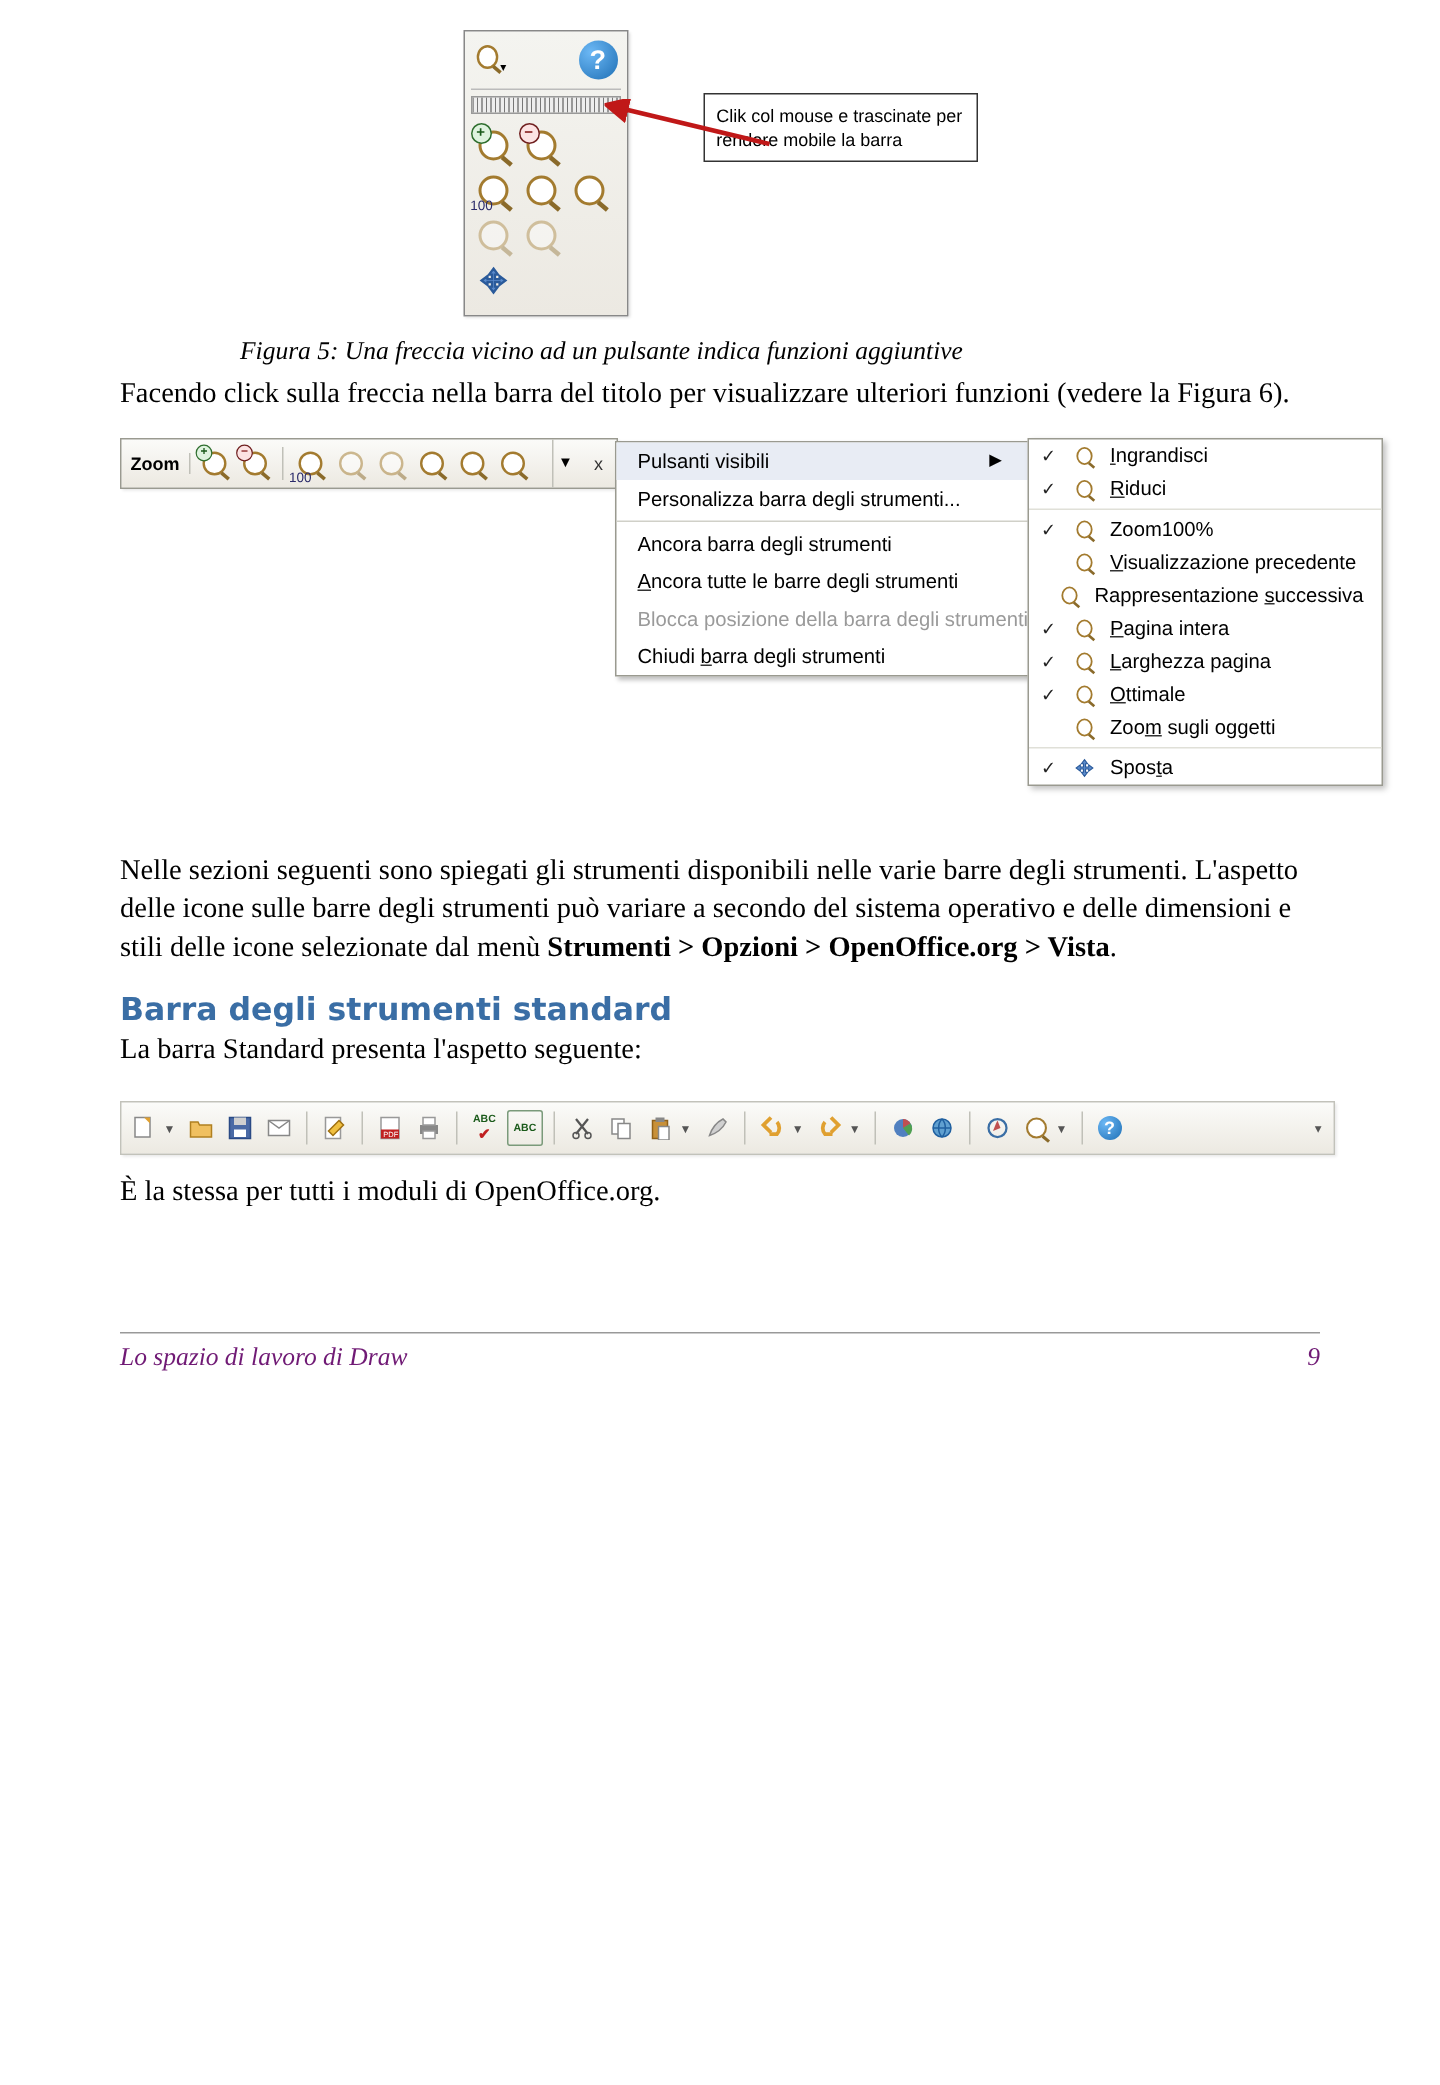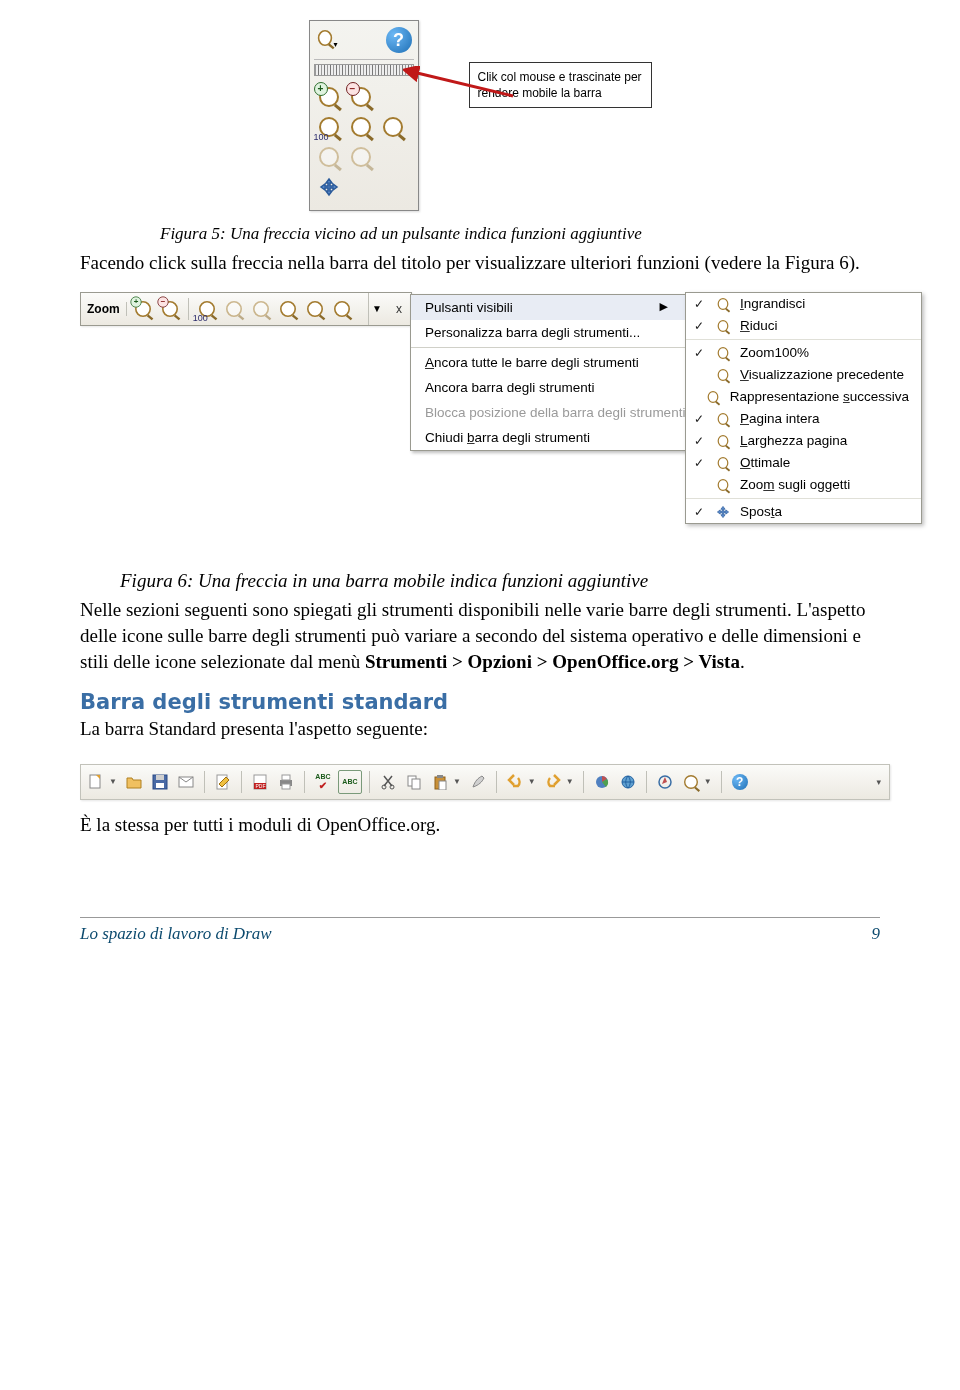--- a/index.html
+++ b/index.html
@@ -194,21 +194,21 @@
   }
   .drop-car { font-size: 8px; color: #555; margin-left: -2px; margin-right: 2px; }
 
   .footer {
     border-top: 1px solid #999;
     margin-top: 80px;
     padding-top: 6px;
     display: flex; justify-content: space-between;
     font-style: italic;
     font-size: 17px;
-    color: #0c4a6e;
+    color: #701a75;
   }
   .und { text-decoration: underline; text-decoration-color: #333; }
 </style>
 </head>
 <body>
 
 <div class="page">
 
   <div class="fig-wrap">
     <div class="floating-toolbar" style="position:relative;">
@@ -321,25 +321,25 @@
       <div class="ctx-menu">
         <div class="ctx-item hl">
           <span>Pulsanti visibili</span>
             <span class="arr">▶</span>
         </div>
         <div class="ctx-item">
             <span>Personalizza barra degli strumenti...</span>
           </div>
         <div class="ctx-sep"></div>
         <div class="ctx-item">
-          <span><span class="und">A</span><span id="ctx3rest">ncora tutte le barre degli strumenti</span></span>
-        </div>
-        <div class="ctx-item">
             <span>Ancora barra degli strumenti</span>
           </div>
+        <div class="ctx-item">
+          <span><span class="und">A</span><span id="ctx3rest">ncora tutte le barre degli strumenti</span></span>
+        </div>
         <div class="ctx-item disabled">
             <span>Blocca posizione della barra degli strumenti</span>
           </div>
         <div class="ctx-item">
           <span>Chiudi <span class="und">b</span>arra degli strumenti</span>
         </div>
       </div>
 
       <div class="sub-menu">
         <div class="sub-item">
@@ -414,21 +414,20 @@
                 <path d="M10 2 L13 6 H11 V9 H14 V7 L18 10 L14 13 V11 H11 V14 H13 L10 18 L7 14 H9 V11 H6 V13 L2 10 L6 7 V9 H9 V6 H7 Z" fill="#5a8acb" stroke="#2a5a9a"></path>
               </svg>
           </span>
           <span>Spos<span class="und">t</span>a</span>
         </div>
       </div>
 
     </div>
   </div>
 
-  <div class="caption6">Figura 6: Una freccia in una barra mobile indica funzioni aggiuntive</div>
 
   <p class="body-p">
     <span>Nelle sezioni seguenti sono spiegati gli strumenti disponibili nelle varie barre degli strumenti. L'aspetto delle icone sulle barre degli strumenti può variare a secondo del sistema operativo e delle dimensioni e stili delle icone selezionate dal menù </span><b>Strumenti &gt; Opzioni &gt; OpenOffice.org &gt; Vista</b><span>.</span>
   </p>
 
   <div class="section-h">Barra degli strumenti standard</div>
   <p class="body-p" style="margin-bottom:22px">La barra Standard presenta l'aspetto seguente:</p>
 
   <div class="std-toolbar">
     <span class="std-ico">

